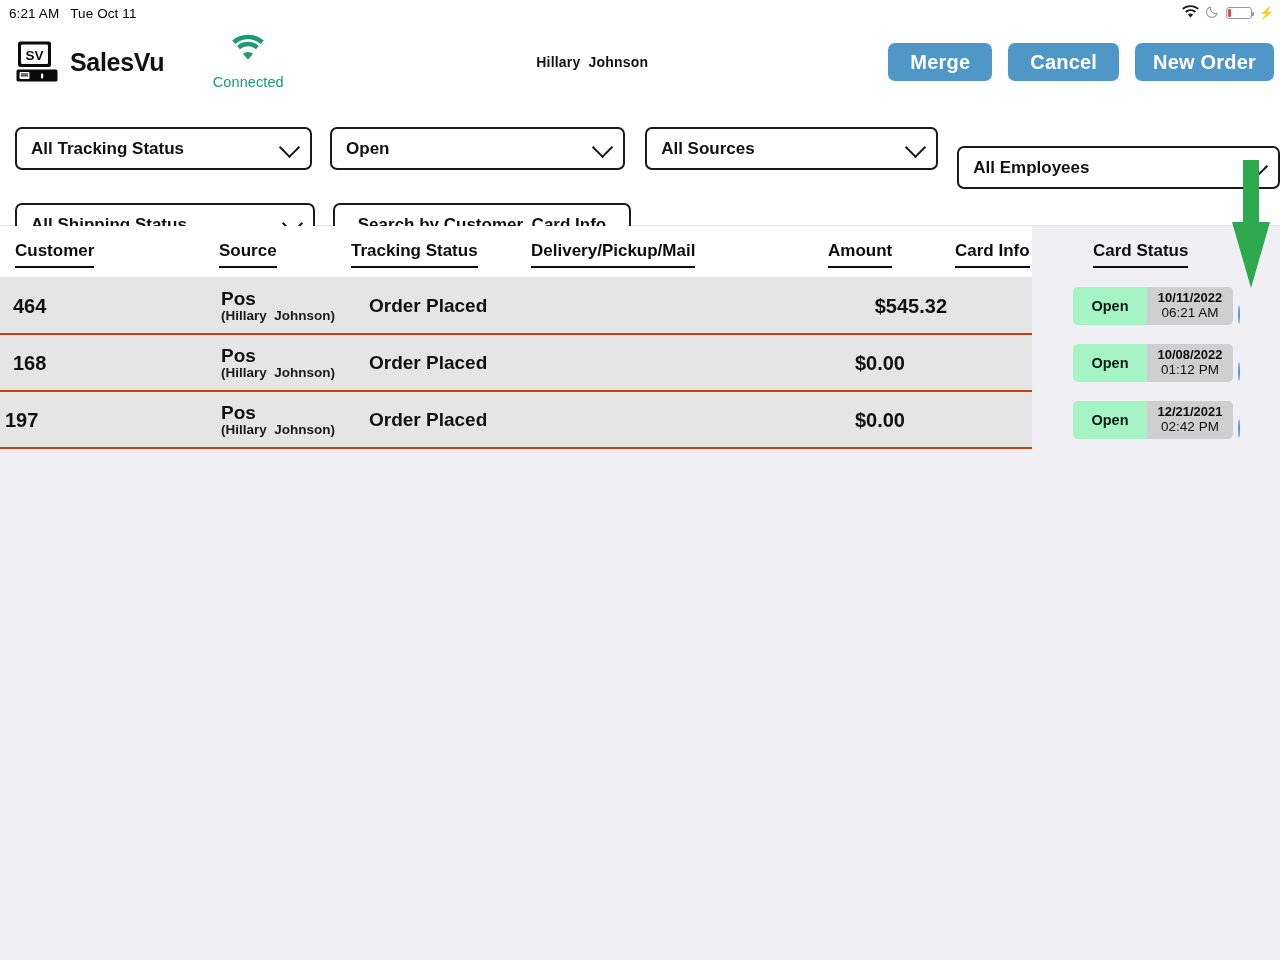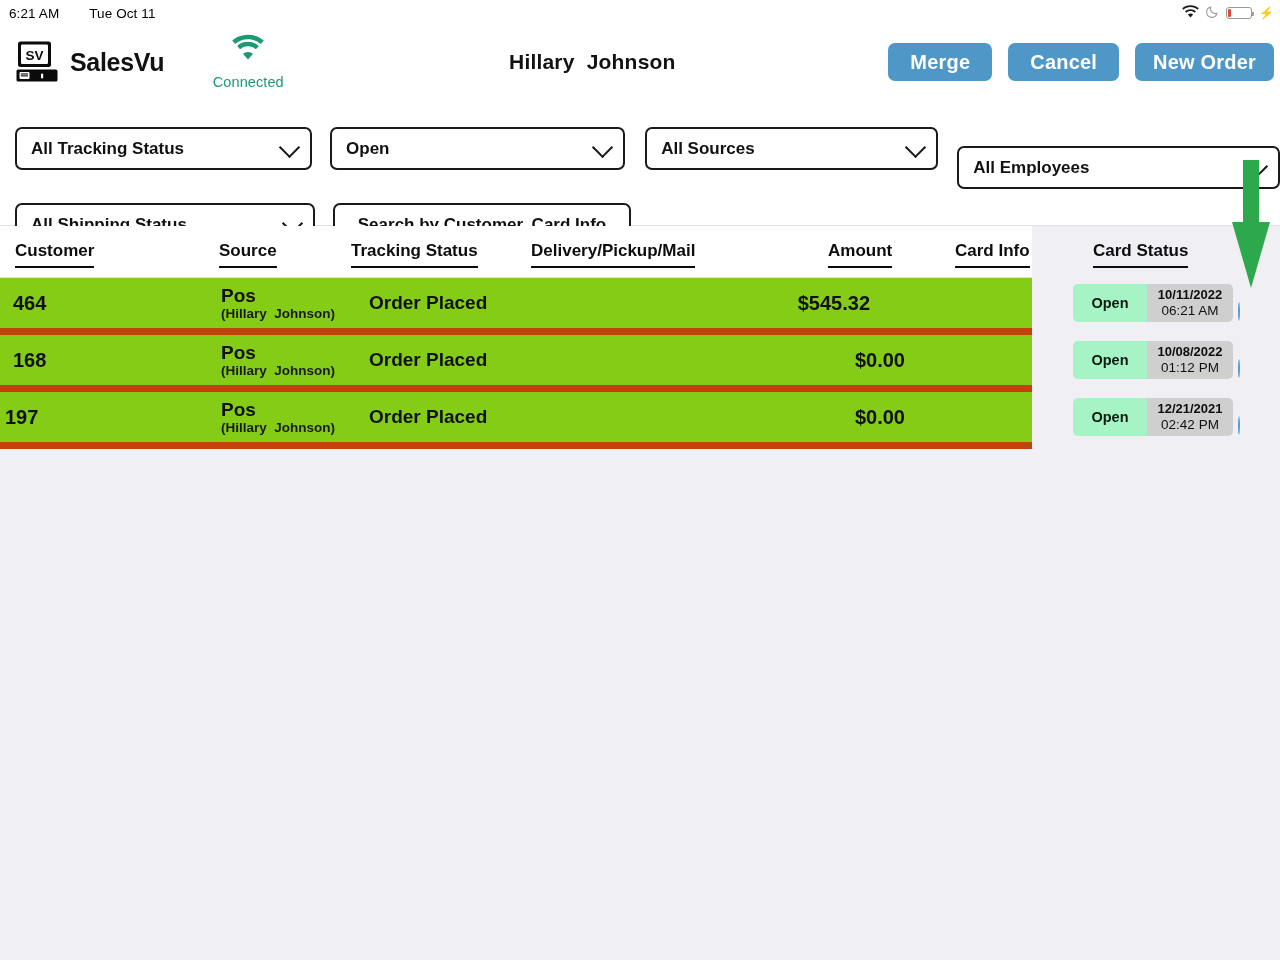--- a/index.html
+++ b/index.html
@@ -10,21 +10,21 @@
     overflow: hidden;
   }
   #app { position: relative; width: 1280px; height: 960px; }
 
   
   .statusbar {
     position: absolute; top: 0; left: 0; width: 1280px; height: 26px;
     background: #ffffff;
     display: flex; align-items: center;
   }
-  .sb-left { display: flex; align-items: baseline; gap: 30px; padding-left: 9px; }
+  .sb-left { display: flex; align-items: baseline; gap: 11px; padding-left: 9px; }
   .sb-time, .sb-date {
     font-size: 13.5px; color: #000; font-weight: 400; letter-spacing: .1px;
   }
   .sb-right {
     margin-left: auto; display: flex; align-items: center;
     gap: 7px; padding-right: 6px;
   }
   .batt {
     position: relative; width: 26px; height: 12px;
     border: 1.2px solid #9a9a9a; border-radius: 3px;
@@ -53,21 +53,21 @@
   }
   .conn {
     margin-left: 36px; display: flex; flex-direction: column;
     align-items: center; justify-content: center; width: 96px; gap: 12px;
   }
   .conn svg { display: block; margin-bottom: 1px; }
   .conn-label { font-size: 14.5px; color: #1d9a74; letter-spacing: .1px; }
 
   .titlewrap { flex: 1; display: flex; justify-content: center; }
   .app-title {
-    font-size: 21px; font-weight: bold; color: #121212; letter-spacing: .2px;
+    font-size: 14px; font-weight: bold; color: #121212; letter-spacing: .2px;
     white-space: pre;
   }
   .actions { display: flex; gap: 16px; padding-right: 6px; align-items: flex-end; }
   .btn {
     background: #4f97c6; color: #ffffff; border: none; border-radius: 7px;
     font-family: inherit; font-size: 20px; font-weight: bold;
     height: 38px; padding: 0 22px; cursor: pointer; letter-spacing: .2px;
     display: flex; align-items: center; justify-content: center;
     white-space: nowrap;
   }
@@ -111,22 +111,22 @@
     position: relative; height: 52px; background: #fff;
     border-bottom: 1px solid #e3e3e8;
   }
   .th {
     position: absolute; bottom: 9px;
     font-size: 17px; font-weight: bold; color: #0d0d0d;
     padding-bottom: 5px; border-bottom: 2.5px solid #0d0d0d;
     white-space: nowrap;
   }
   .row {
-    position: relative; height: 57px; background: #84cc16;
-    border-bottom: 7px solid #c2410c;
+    position: relative; height: 57px; background: #e5e5e5;
+    border-bottom: 2px solid #c2410c;
   }
   .cell { position: absolute; top: 50%; transform: translateY(-50%); white-space: nowrap; }
   .c-customer { font-size: 20px; font-weight: bold; color: #111; }
   .c-source-main { font-size: 19px; font-weight: bold; color: #111; line-height: 1.05; }
   .c-source-sub { font-size: 13.5px; font-weight: bold; color: #1a1a1a; white-space: pre; }
   .c-track { font-size: 19px; font-weight: bold; color: #111; }
   .c-amount { font-size: 20px; font-weight: bold; color: #111; text-align: right; }
 
   .badge {
     display: flex; align-items: stretch; height: 38px;
@@ -282,21 +282,21 @@
     </div>
 
     <div class="row">
       <span class="cell c-customer" style="left:13px">464</span>
       <span class="cell" style="left:221px">
         <span class="c-source-main" style="display:block">Pos</span>
         <span class="c-source-sub" style="display:block">(Hillary  Johnson)</span>
       </span>
       <span class="cell c-track" style="left:369px">Order Placed</span>
       <span class="cell" style="left:540px"></span>
-      <span class="cell c-amount" style="left:870px;transform:translate(-100%,-50%)">$545.32</span>
+      <span class="cell c-amount" style="left:947px;transform:translate(-100%,-50%)">$545.32</span>
       <span class="cell" style="left:960px"></span>
       <span class="cell badge" style="left:1073px">
         <span class="badge-status">Open</span>
         <span class="badge-date">
           <span class="badge-d1">10/11/2022</span>
           <span class="badge-d2">06:21 AM</span>
         </span>
       </span>
       <span class="cell plus-btn" style="left:1238px"></span>
     </div>

